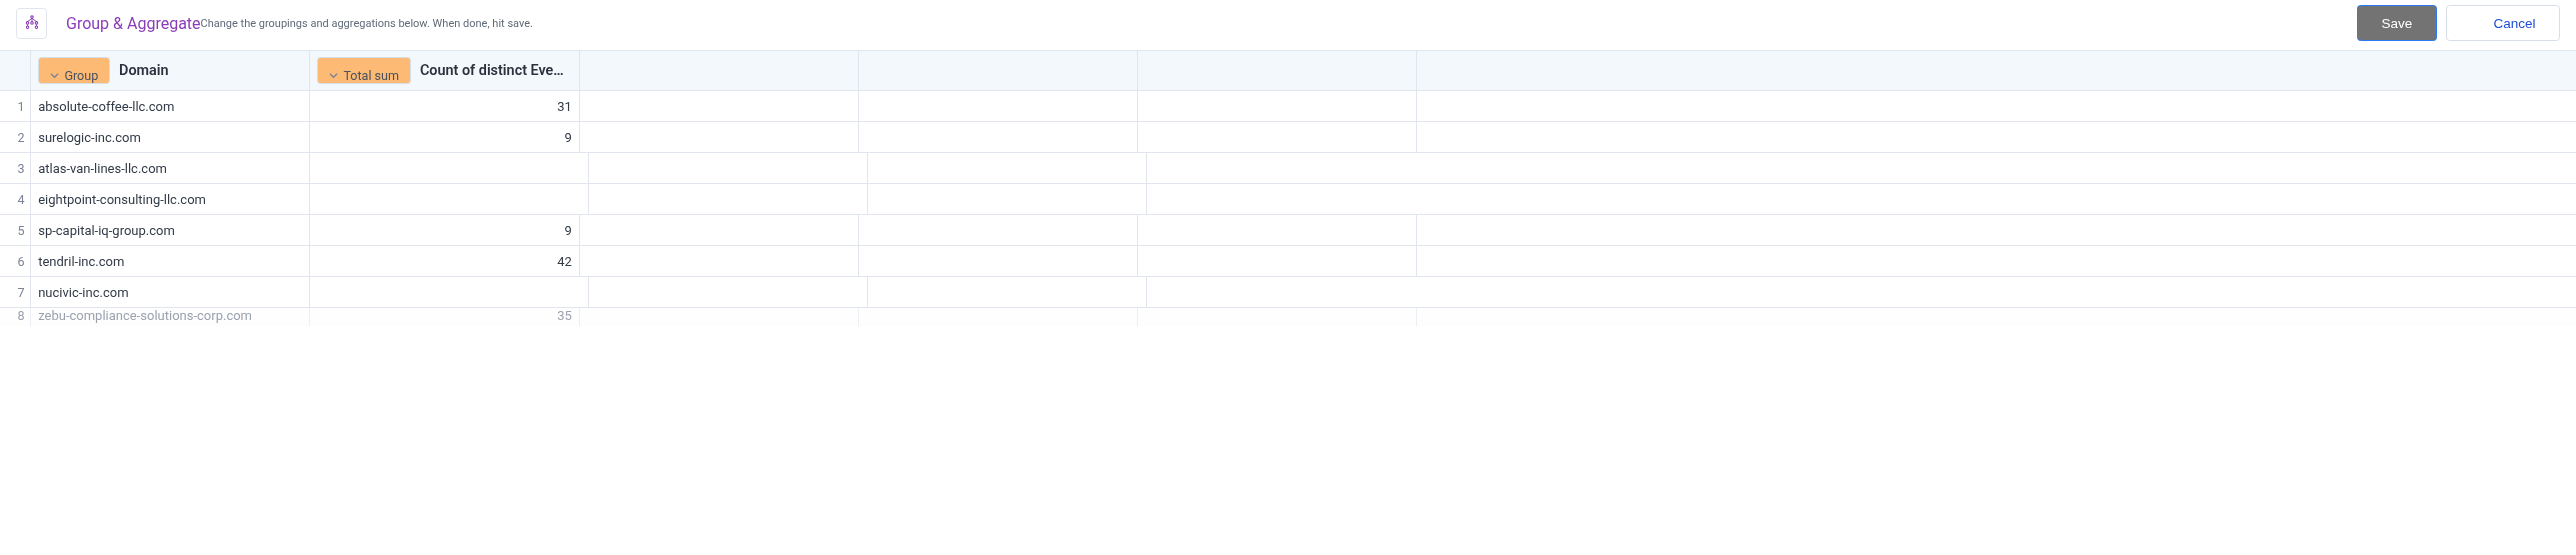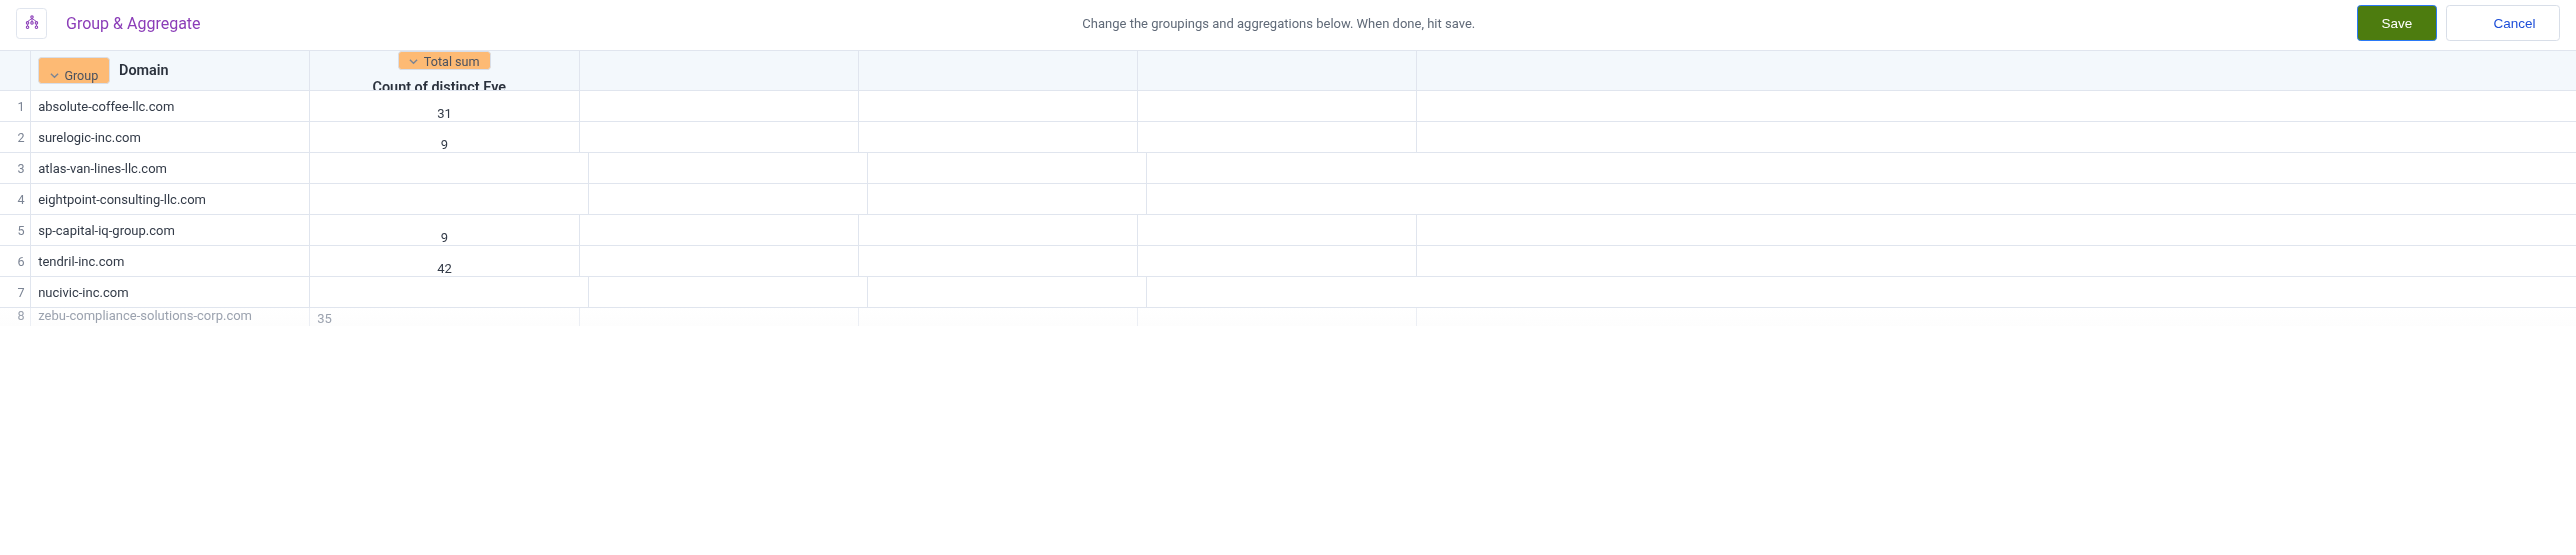--- a/index.html
+++ b/index.html
@@ -31,39 +31,38 @@
       justify-content: center;
       background: #fff;
     }
     .title {
       color: #8b3db8;
       font-size: 16px;
       font-weight: 400;
     }
     .helper-text {
       color: #606a78;
-      font-size: 13px;
-      text-align: center;
+      font-size: 11px;
       flex: 1;
     }
     .toolbar-right {
       display: flex;
       gap: 9px;
       margin-left: auto;
     }
     .btn {
       height: 36px;
       padding: 0 23.4px;
       border-radius: 3.6px;
       font-size: 13.5px;
       cursor: pointer;
       border: 0.9px solid transparent;
     }
     .btn-primary {
-      background: #4d7c0f;
+      background: #737373;
       color: #fff;
       border-color: #2a79f7;
     }
     .btn-secondary {
       background: #fff;
       color: #1d4ed8;
       border-color: #d8dee8;
       padding-left: 47px;
     }
     .grid {
@@ -90,21 +89,21 @@
     .header-cell {
       border-right: 0.9px solid #e0e5ee;
       display: flex;
       align-items: center;
       padding: 0 7.2px;
       gap: 9px;
       overflow: hidden;
       white-space: nowrap;
     }
     .col-domain { width: 279px; }
-    .col-count { width: 270px; flex-direction: column; }
+    .col-count { width: 270px; }
     .col-empty { width: 279px; }
     .pill {
       display: inline-flex;
       align-items: flex-end;
       gap: 5.4px;
       height: 27px;
       padding: 0 10.8px;
       background: #fdba74;
       border: 0.9px solid #d8dee8;
       border-radius: 3.6px;

